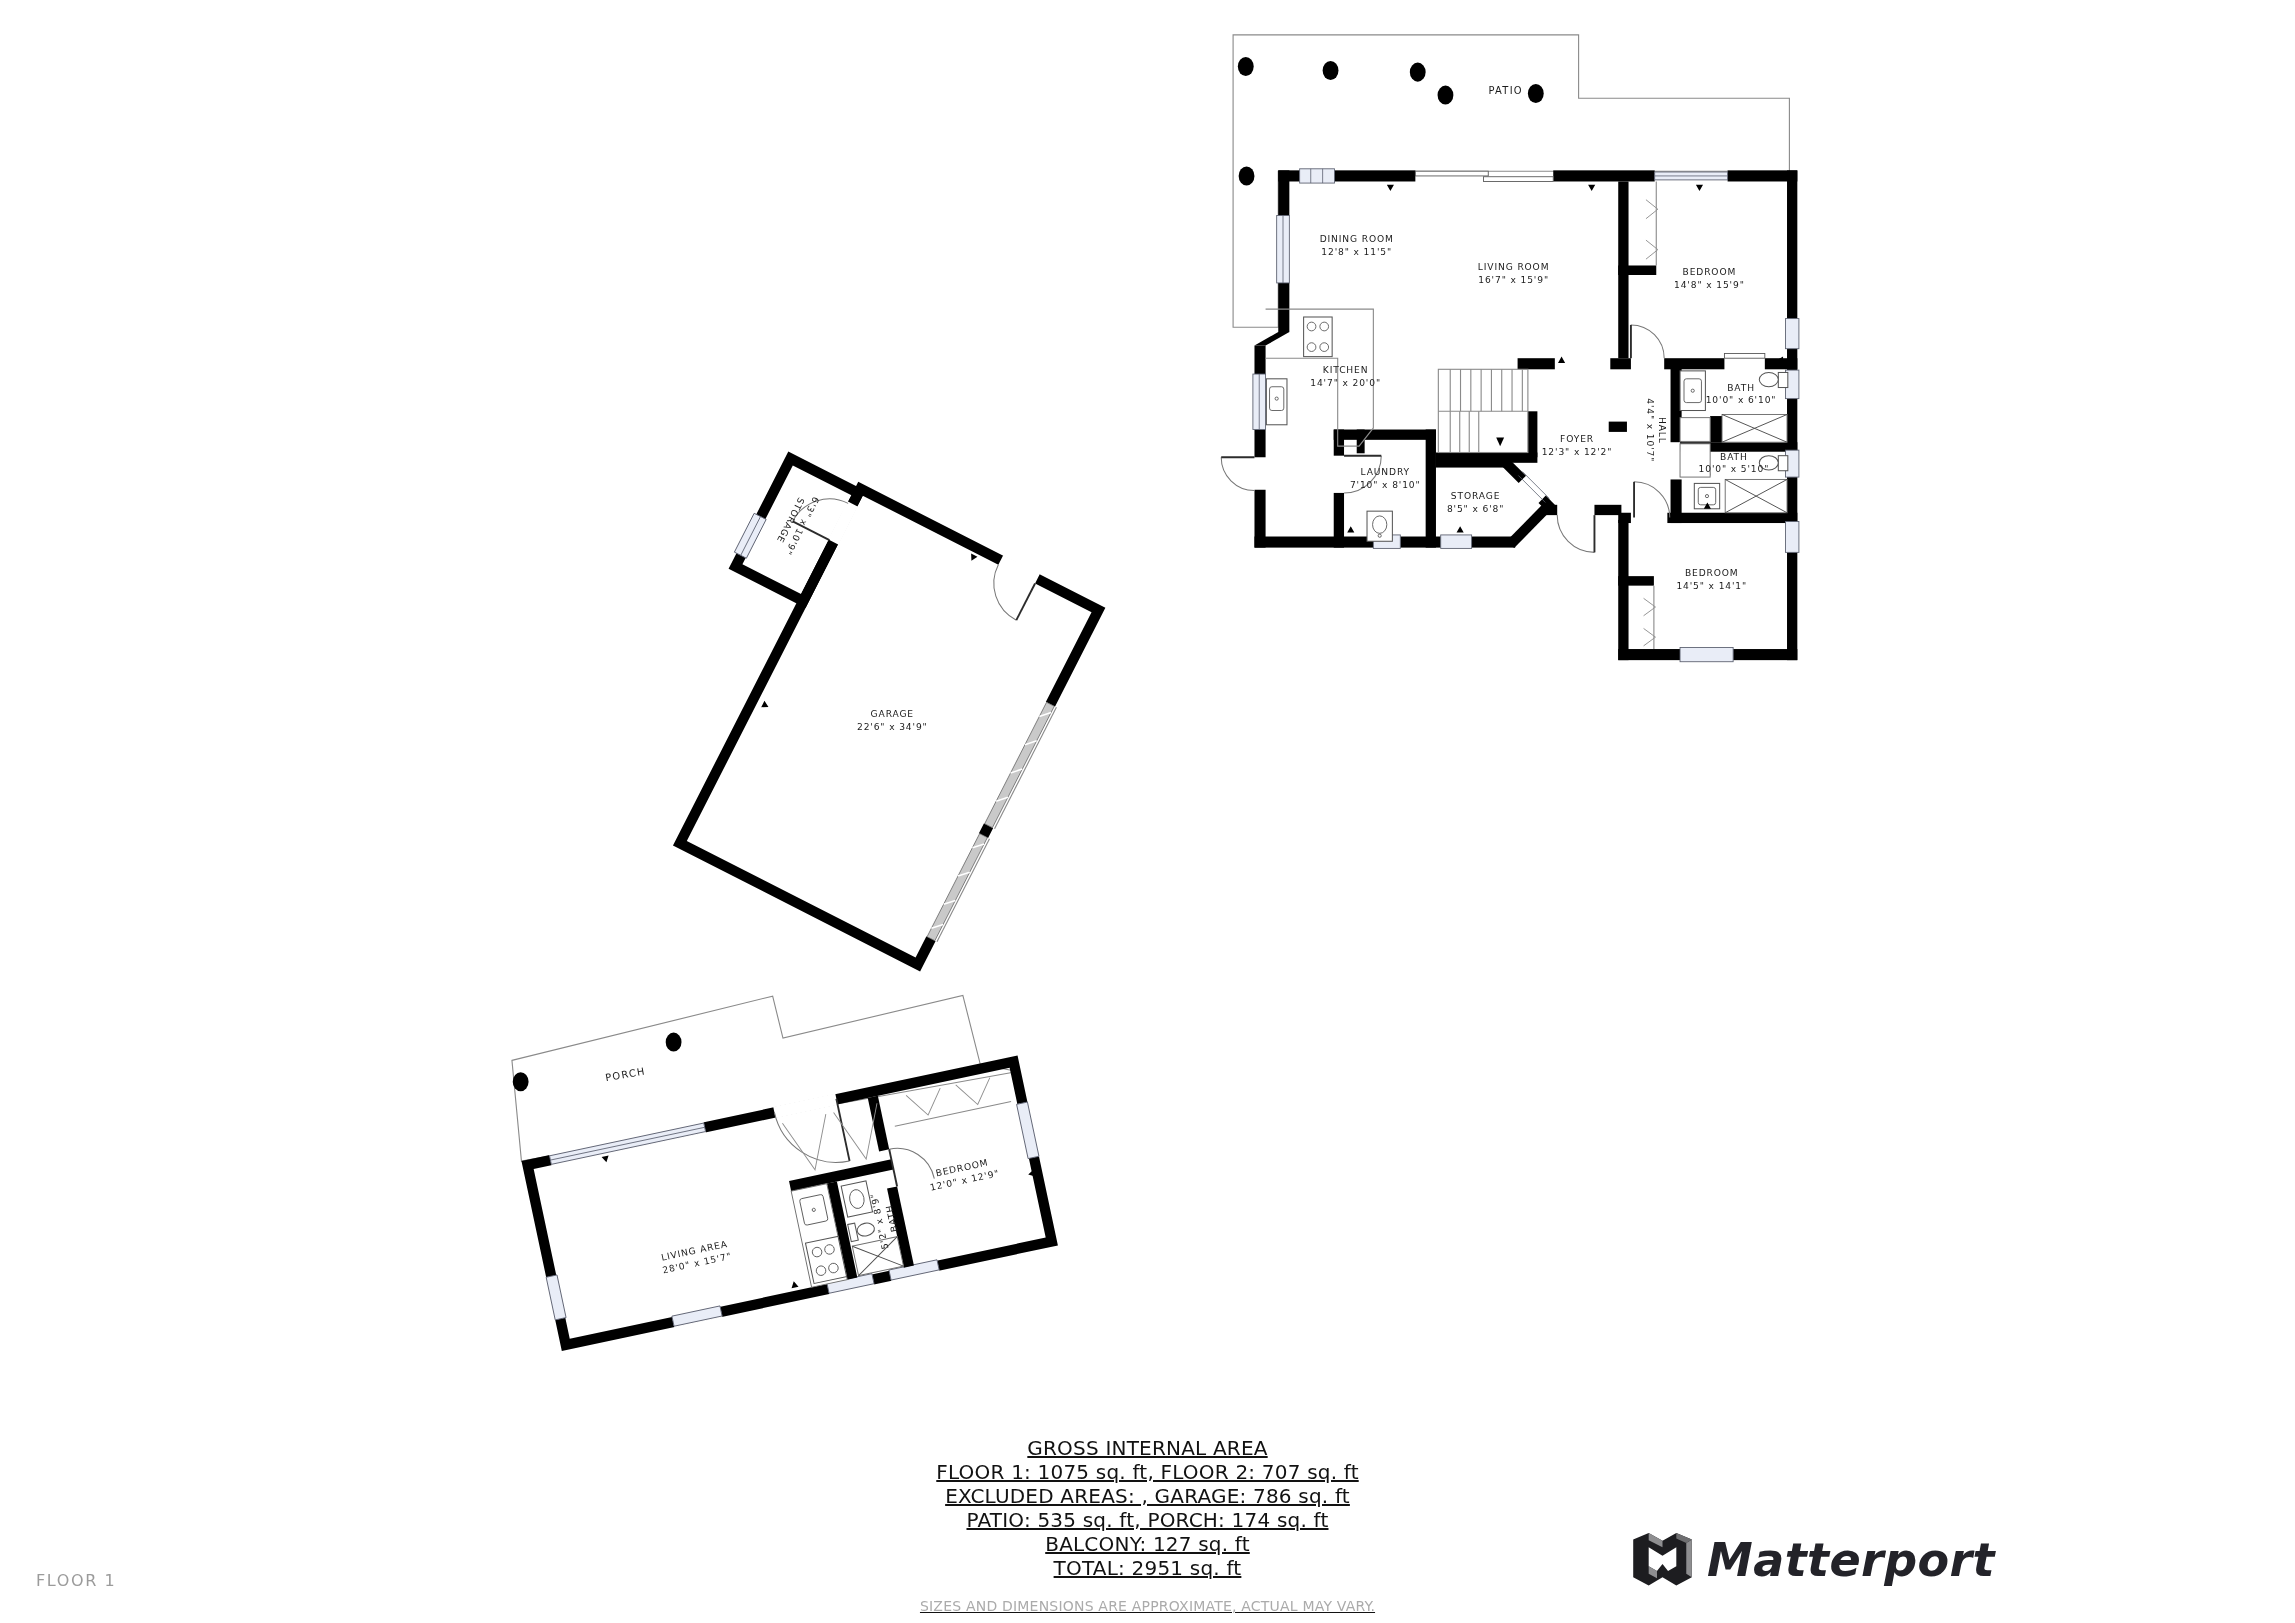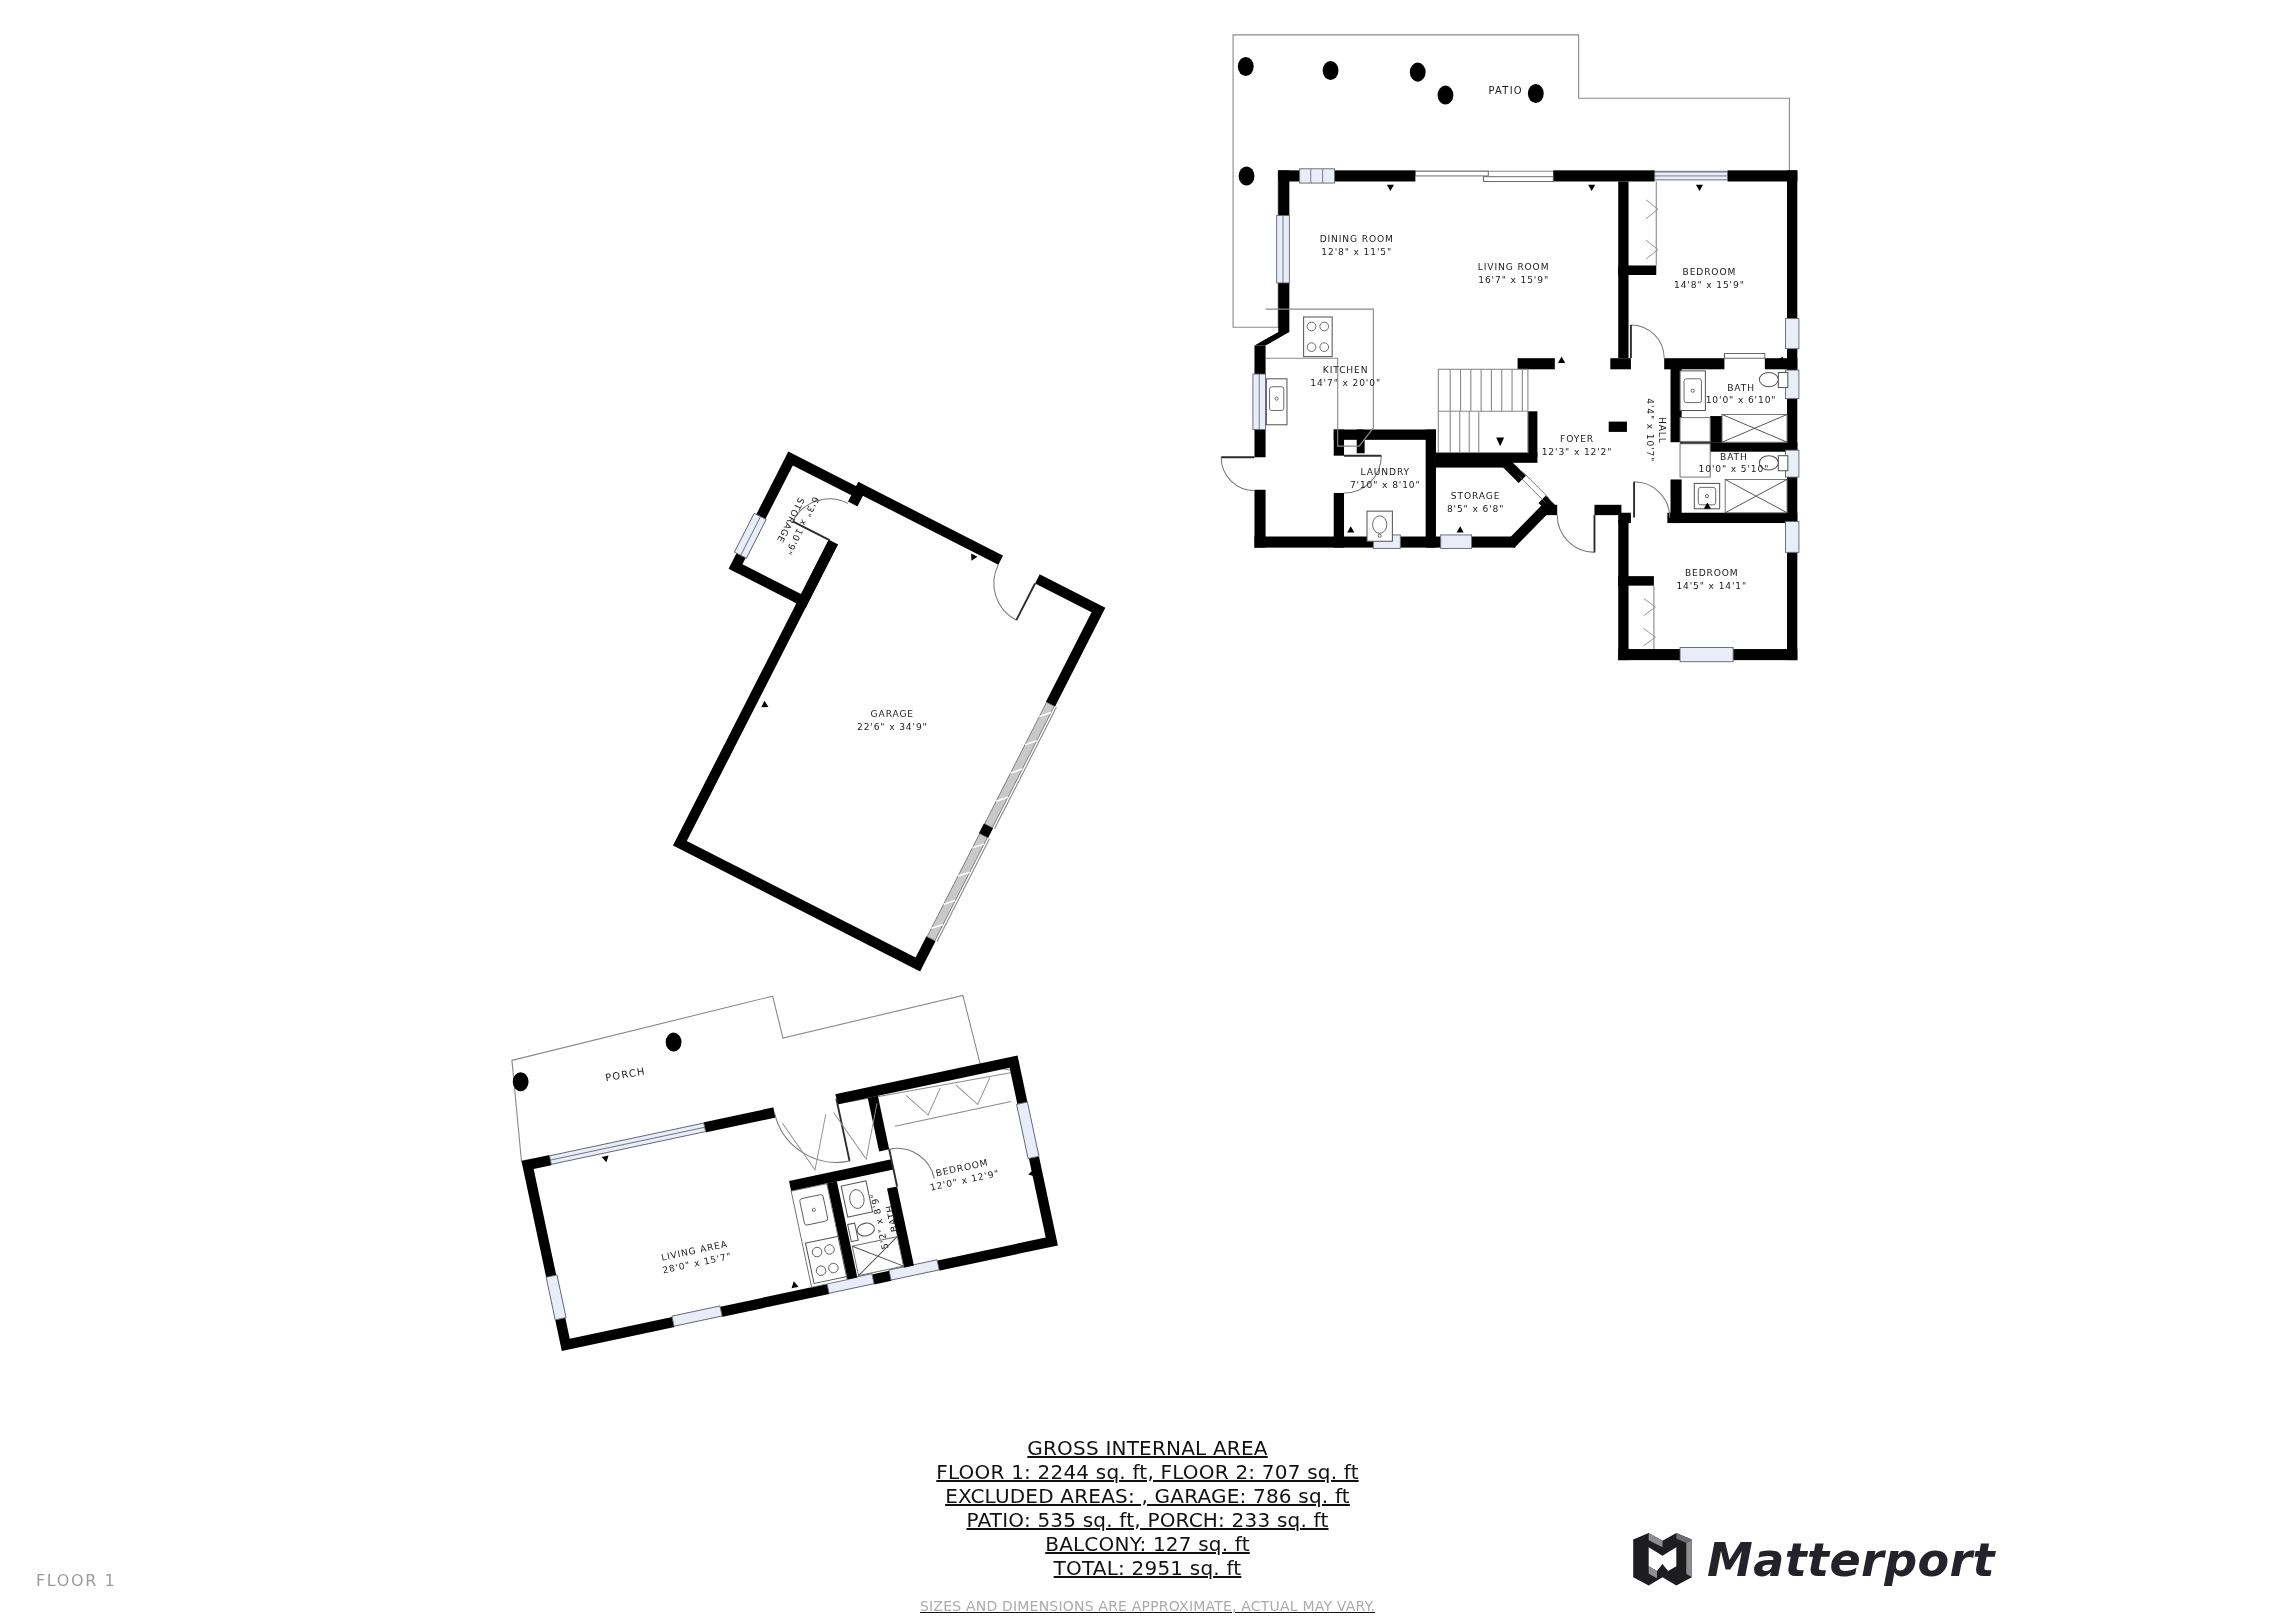--- a/index.html
+++ b/index.html
@@ -374,23 +374,23 @@
     <g>
       <text class="lbl" transform="rotate(-90 446 168)" x="446" y="168">BATH</text>
       <text class="lbl" transform="rotate(-90 430 168)" x="430" y="168">5'2" x 8'9"</text>
     </g>
   </g>
 </svg>
 
 
 <div id="footer">
   <div>GROSS INTERNAL AREA</div>
-  <div>FLOOR 1: 2244 sq. ft, FLOOR 2: 707 sq. ft</div>
+  <div>FLOOR 1: 1075 sq. ft, FLOOR 2: 707 sq. ft</div>
   <div>EXCLUDED AREAS: , GARAGE: 786 sq. ft</div>
-  <div>PATIO: 535 sq. ft, PORCH: 233 sq. ft</div>
+  <div>PATIO: 535 sq. ft, PORCH: 174 sq. ft</div>
   <div>BALCONY: 127 sq. ft</div>
   <div>TOTAL: 2951 sq. ft</div>
   <div class="disc">SIZES AND DIMENSIONS ARE APPROXIMATE, ACTUAL MAY VARY.</div>
 </div>
 
 
 <div id="floorTag">FLOOR 1</div>
 
 
 <div id="brand">

